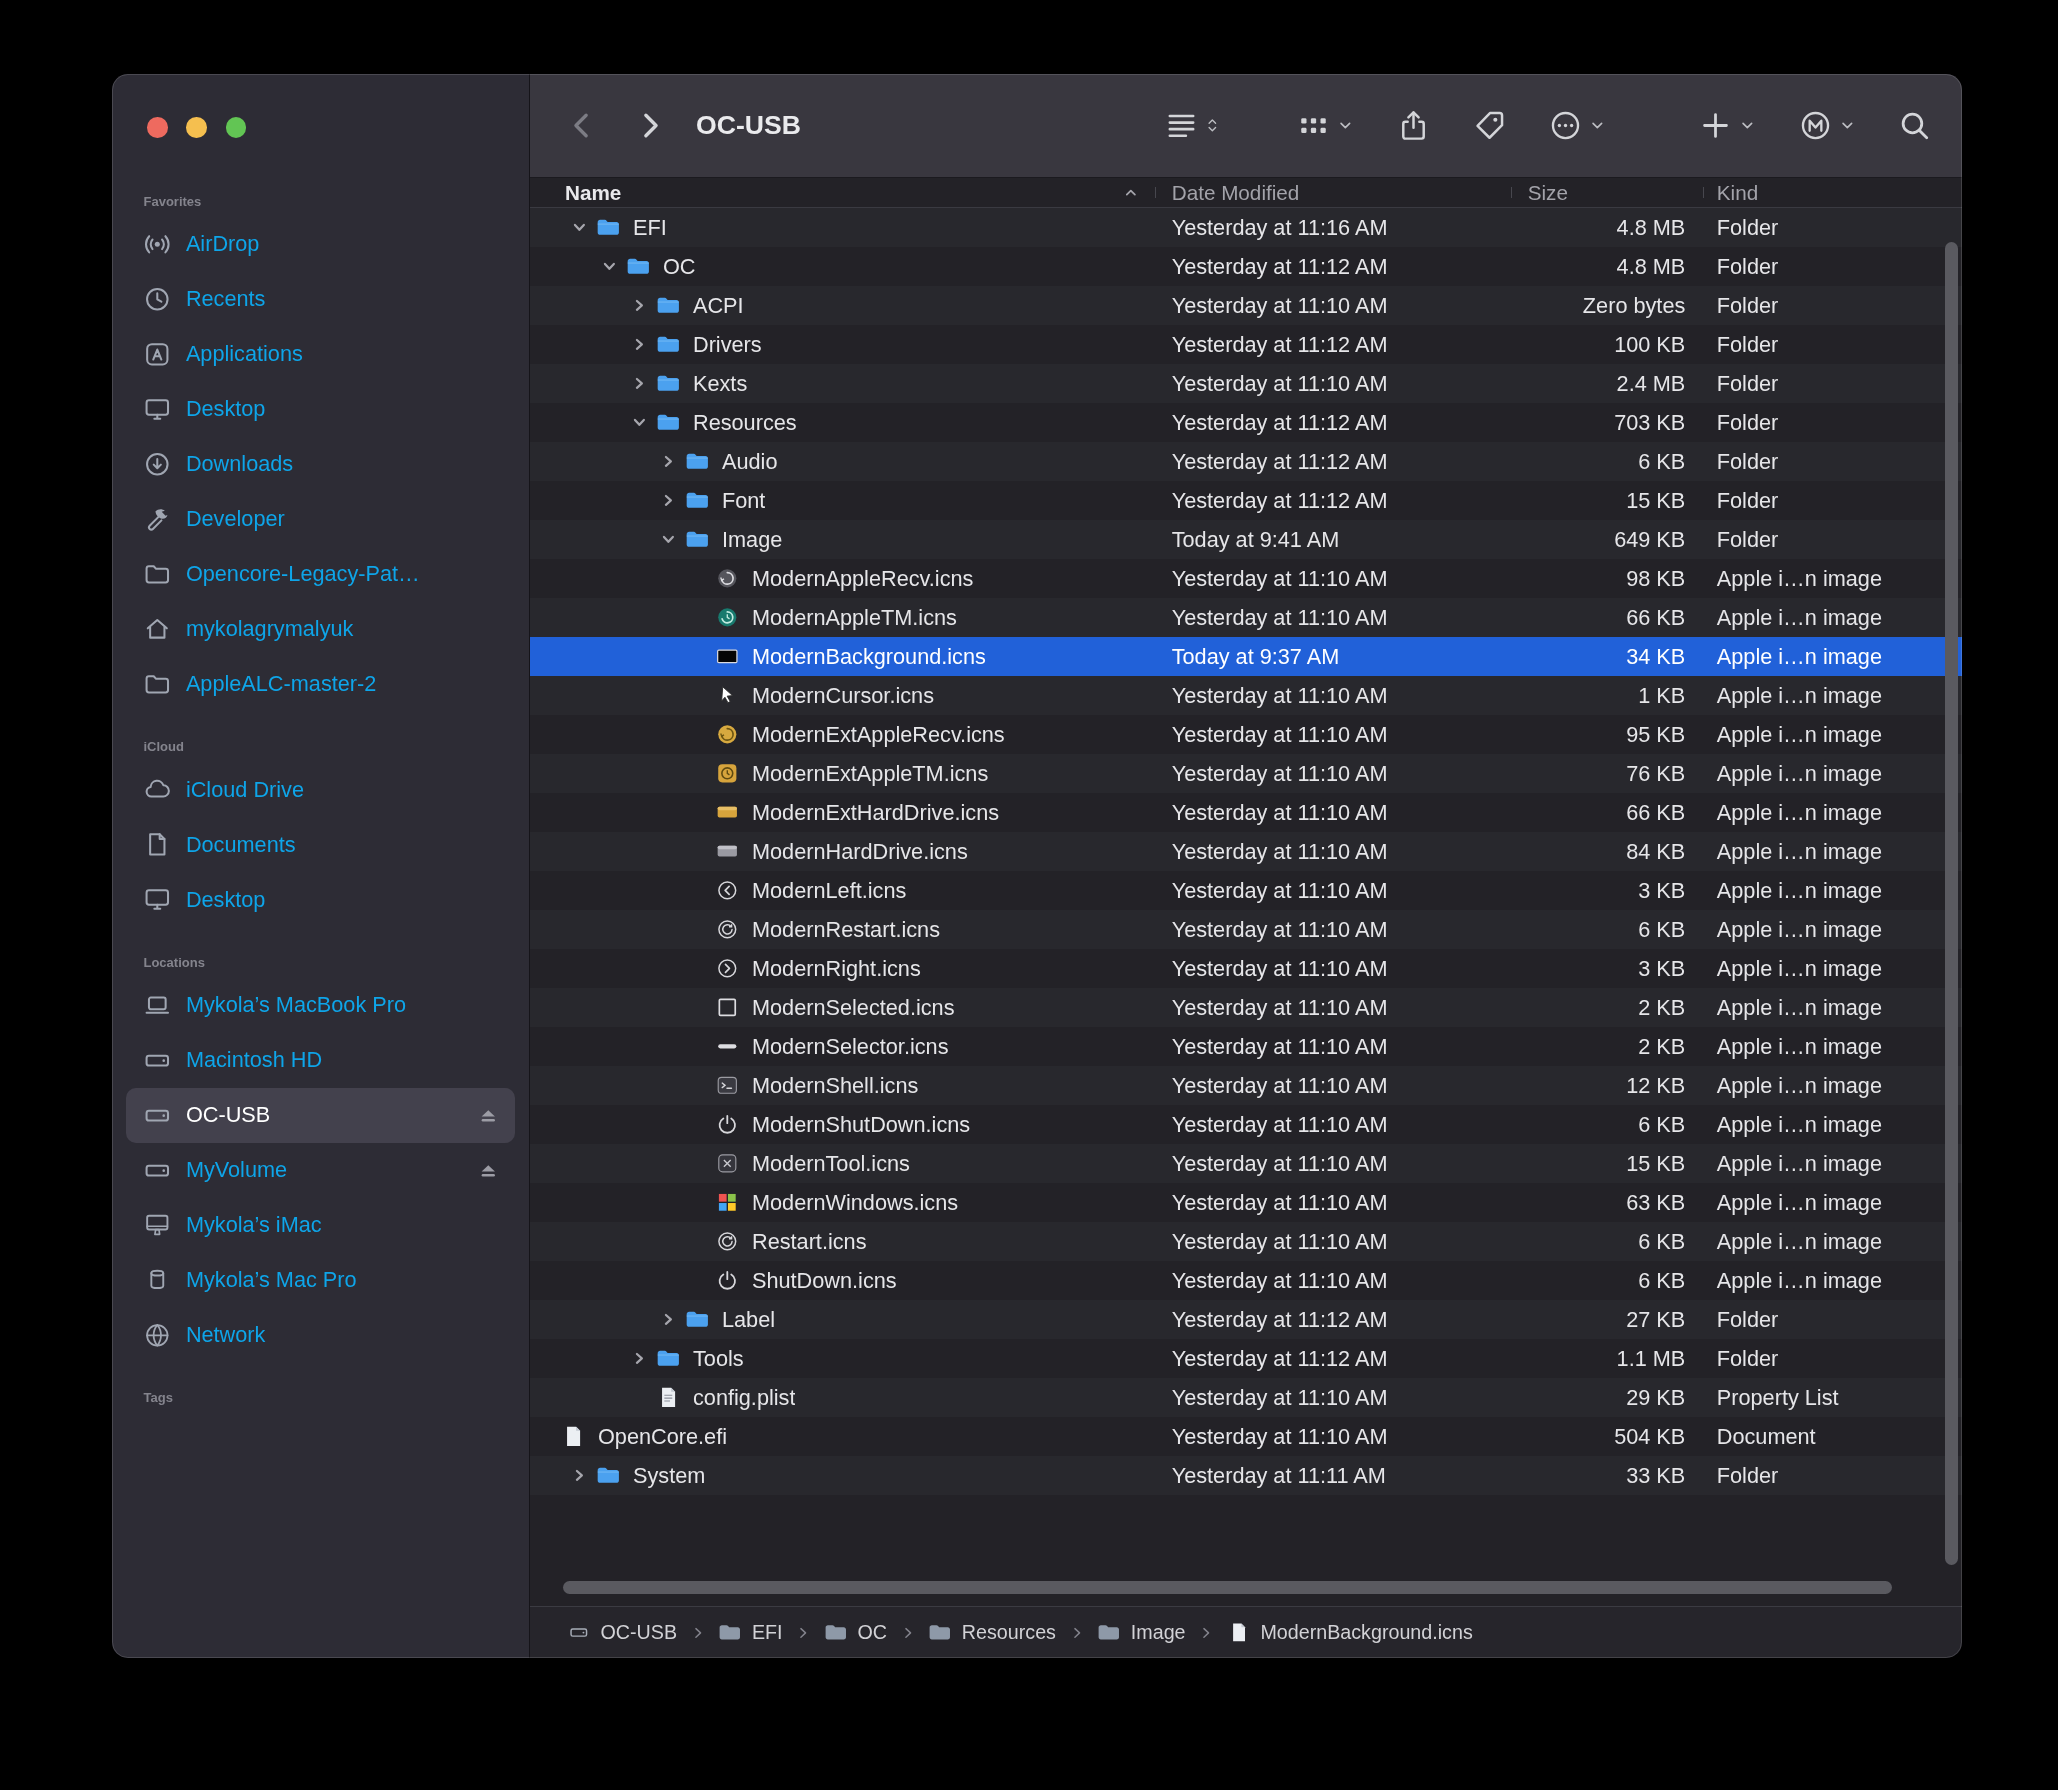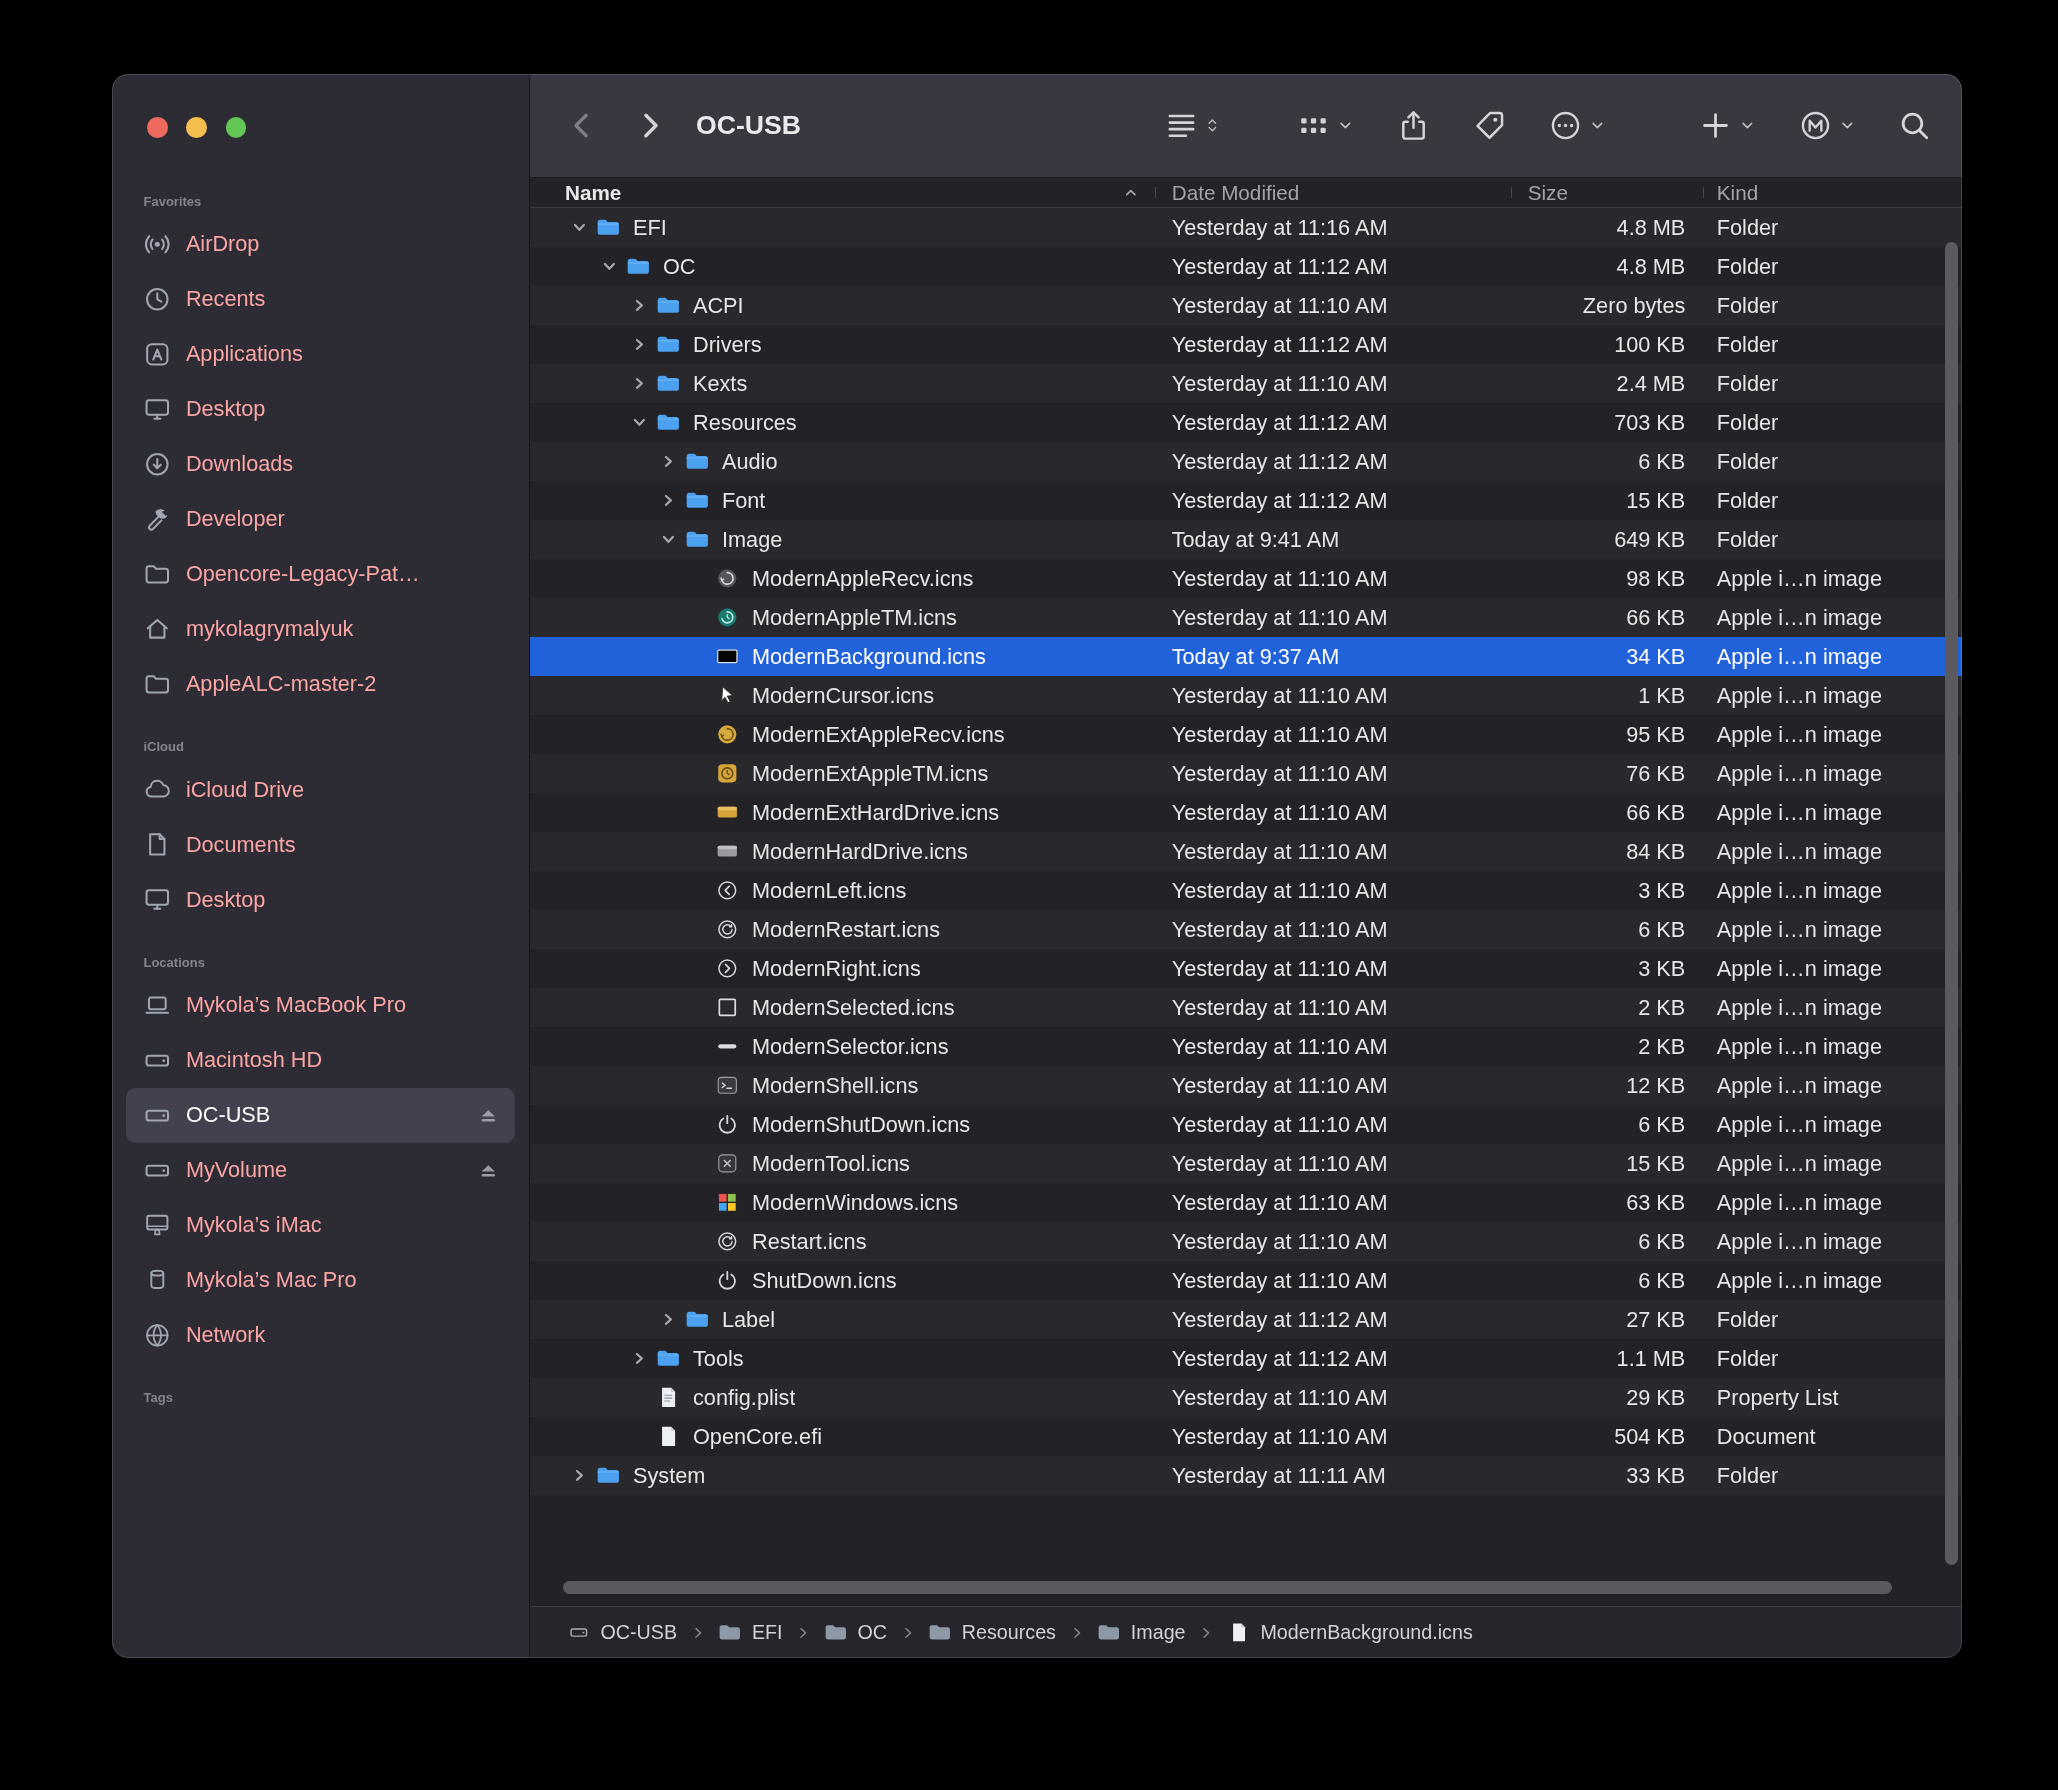--- a/index.html
+++ b/index.html
@@ -12,21 +12,21 @@
                   border:1px solid rgba(255,255,255,.14); pointer-events:none; z-index:20; }
 
   
   .sidebar{ width:417px; flex:none; background:#2d2c35; position:relative; padding:116px 13.8px 0; }
   .traffic{ position:absolute; top:43px; left:35px; display:flex; gap:18.7px; }
   .light{ width:20.7px; height:20.7px; border-radius:50%; }
   .light.close{ background:#ee6a5f; } .light.min{ background:#f5bf4f; } .light.zoom{ background:#62c554; }
   .sb-title{ font-size:13px; font-weight:700; color:#84848d; padding:0 17.7px; margin:27.6px 0 7.9px; white-space:nowrap; }
   .sb-section:first-child .sb-title{ margin-top:3.9px; }
   .sb-item{ display:flex; align-items:center; height:55px; border-radius:9.9px; padding:0 13.8px 0 17.7px;
-            color:#fca5a5; font-size:21.7px; gap:13.8px; cursor:default; }
+            color:#0ea5e9; font-size:21.7px; gap:13.8px; cursor:default; }
   .sb-item.sel{ background:#43414d; color:#fff; }
   .icon{ display:inline-flex; align-items:center; justify-content:center; }
   .icon svg{ width:100%; height:100%; }
   .sb-ic{ width:28.6px; height:28.6px; color:#a0a6b2; flex:none; }
   .sb-label{ white-space:nowrap; overflow:hidden; text-overflow:ellipsis; flex:1; }
   .eject-ic{ width:26.6px; height:26.6px; color:#9c9ca5; flex:none; }
 
   
   .main{ flex:1; display:flex; flex-direction:column; min-width:0; position:relative;
          background:#232227; border-left:1px solid #151419; }
@@ -938,21 +938,21 @@
                   <path d="M6.5 8.2h7M6.5 10.7h7M6.5 13.2h5" stroke="#8a909b" stroke-width="1"></path>
                 </svg>
               </span>
               <span class="fname" data-name="file-name">config.plist</span>
             </div>
             <div class="cell c-date" data-name="file-date-modified">Yesterday at 11:10 AM</div>
             <div class="cell c-size" data-name="file-size">29 KB</div>
             <div class="cell c-kind" data-name="file-kind">Property List</div>
           </div>
           <div class="row odd" data-name="file-row-opencore-efi">
-            <div class="cell c-name" style="padding-left: 95px;">
+            <div class="cell c-name" style="">
               <span class="disc" data-name="disclosure-spacer"></span>
               <span class="icon file-ic" data-name="doc-icon">
                 <svg viewBox="0 0 20 20">
                   <path d="M4.5 1.5h8l3.5 3.5v13.5H4.5z" fill="#eceff3"></path>
                   <path d="M12.5 1.5V5H16z" fill="#c4cad3"></path>
                 </svg>
               </span>
               <span class="fname" data-name="file-name">OpenCore.efi</span>
             </div>
             <div class="cell c-date" data-name="file-date-modified">Yesterday at 11:10 AM</div>

